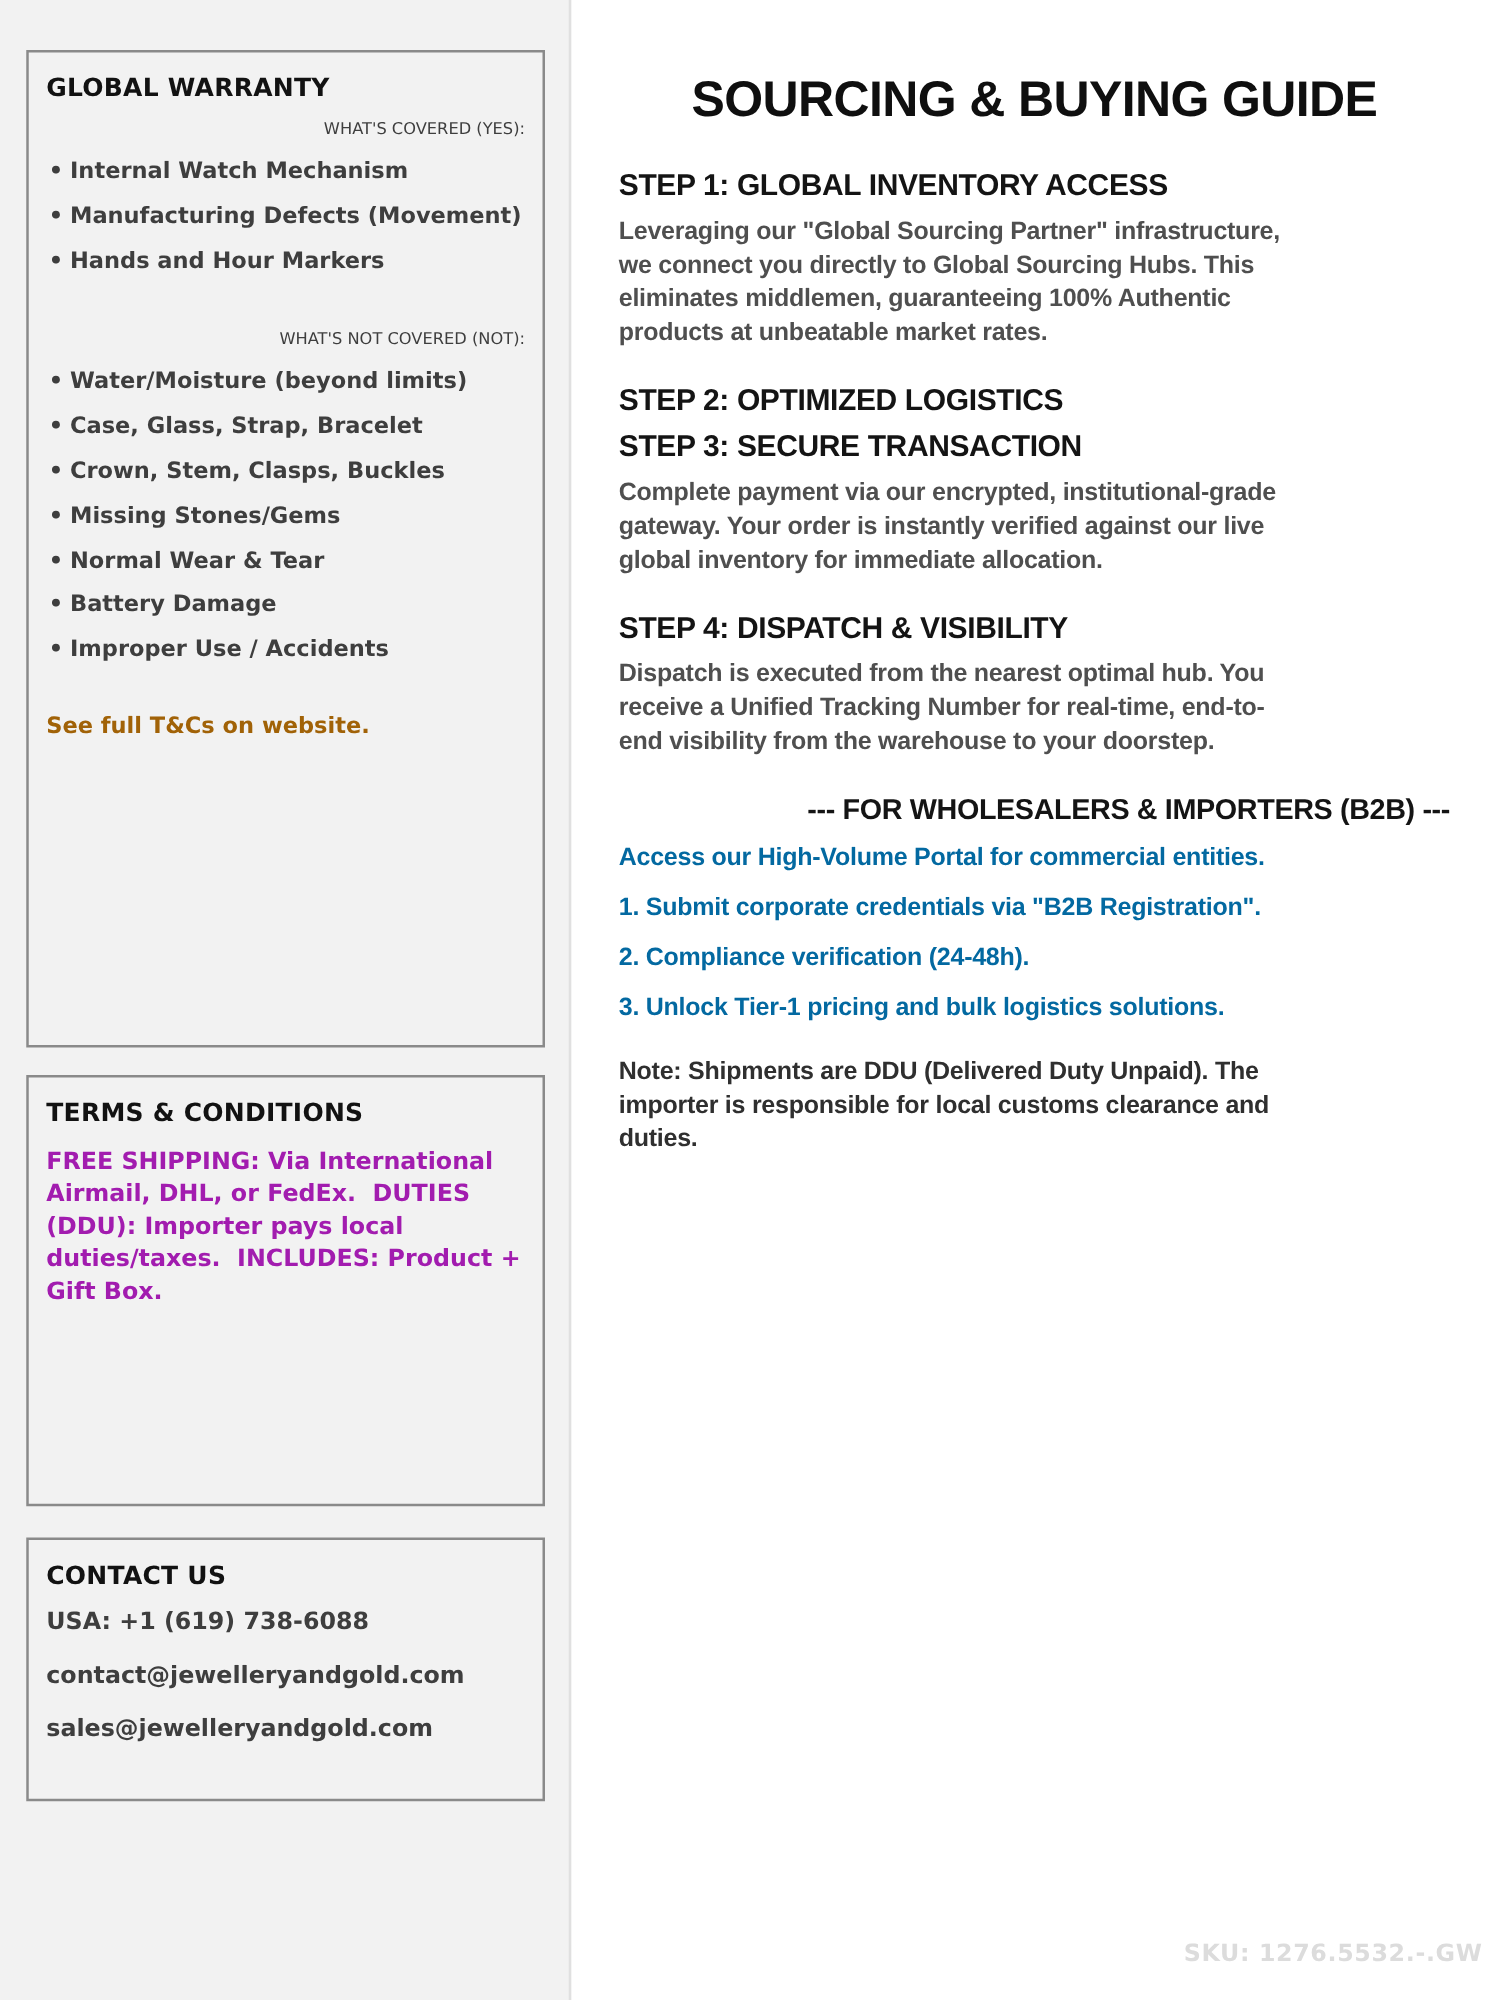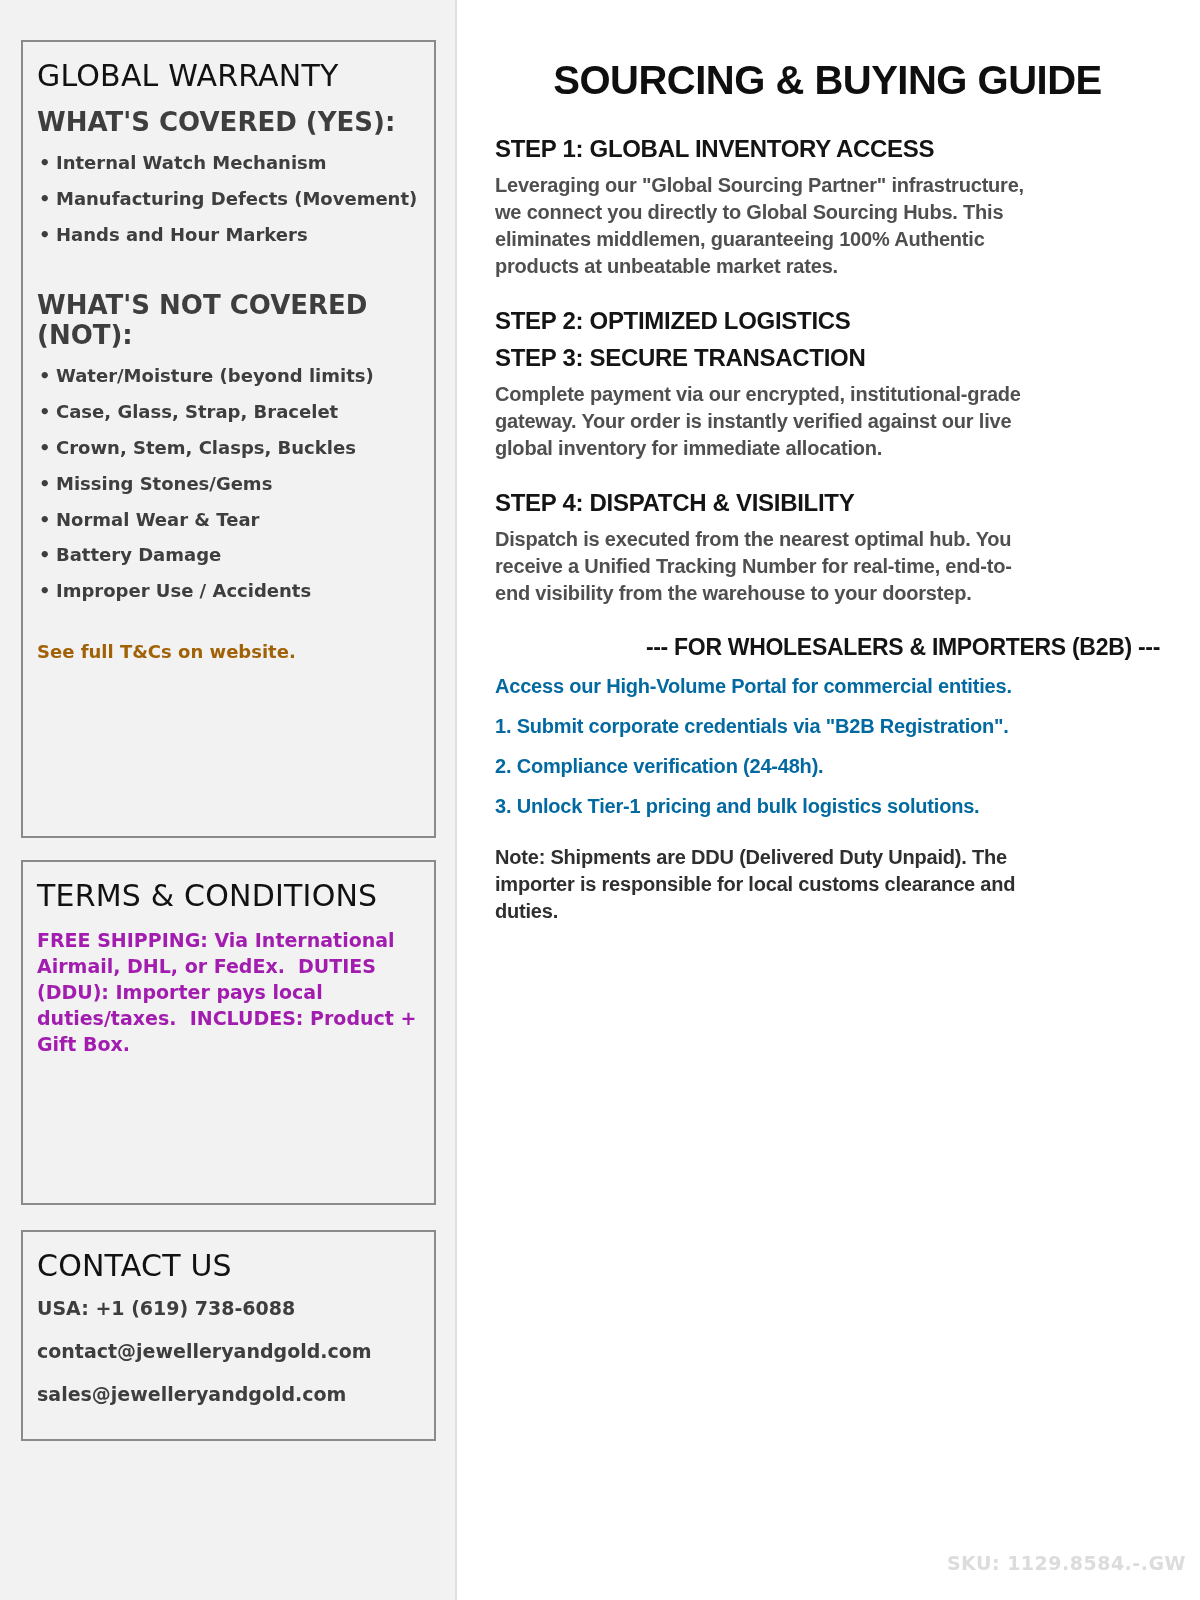--- a/index.html
+++ b/index.html
@@ -30,31 +30,32 @@
     margin-right: 19px;
     border: 2px solid #8a8a8a;
     padding: 16px 14px 14px 14px;
     overflow: hidden;
   }
   .box--warranty { margin-top: 40px; height: 798px; }
   .box--terms    { margin-top: 22px; height: 345px; }
   .box--contact  { margin-top: 25px; height: 211px; }
 
   .box-title {
-    font-size: 30px;
-    font-weight: normal;
+    font-size: 20px;
+    font-weight: bold;
     color: #121212;
     letter-spacing: 0.2px;
     margin: 0 0 14px 0;
   }
   .box h3 {
-    font-size: 26px;
-    font-weight: bold;
+    font-size: 13px;
+    font-weight: normal;
     color: #3e3e3e;
     margin: 0 0 16px 0;
+    text-align: right;
   }
   .subhead-gap { margin-top: 46px !important; }
   .bullet-list { margin: 0; padding: 0; list-style: none; }
   .bullet-list li {
     position: relative;
     font-size: 18px;
     font-weight: bold;
     color: #3e3e3e;
     margin: 0 0 16px 0;
     padding-left: 19px;
@@ -209,15 +210,15 @@
     <section class="b2b">
       <h2 class="b2b-heading">--- FOR WHOLESALERS &amp; IMPORTERS (B2B) ---</h2>
       <p class="intro">Access our High-Volume Portal for commercial entities.</p>
       <p>1. Submit corporate credentials via "B2B Registration".</p>
       <p>2. Compliance verification (24-48h).</p>
       <p>3. Unlock Tier-1 pricing and bulk logistics solutions.</p>
       <p class="note">Note: Shipments are DDU (Delivered Duty Unpaid). The importer is responsible for local customs clearance and duties.</p>
     </section>
   </main>
 
-  <div class="sku">SKU: 1129.8584.-.GW</div>
+  <div class="sku">SKU: 1276.5532.-.GW</div>
 
 </div>
 
 </body></html>

